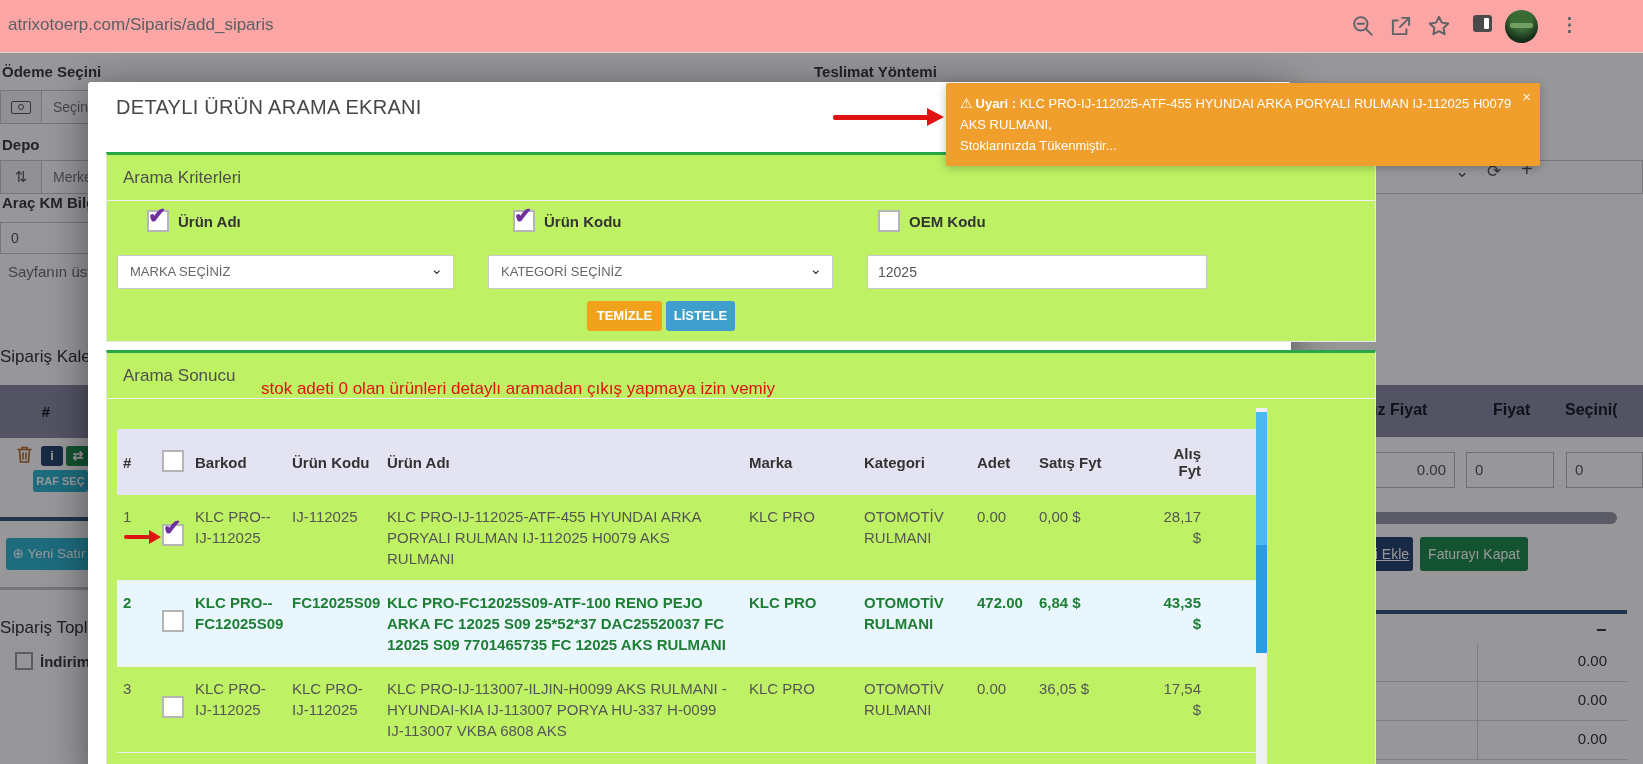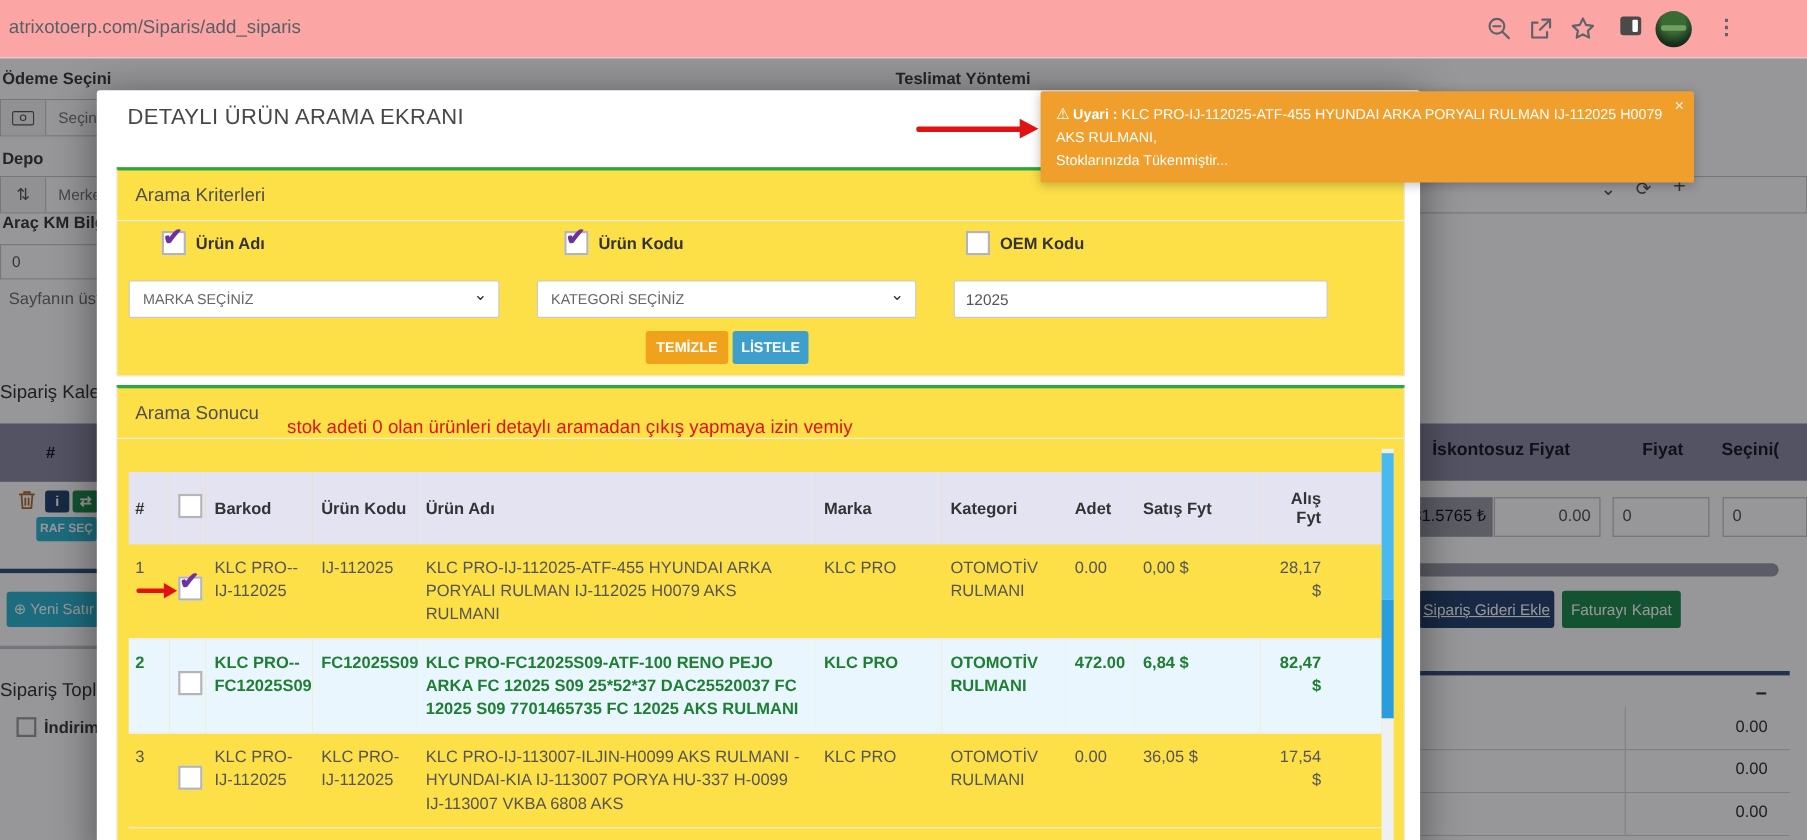--- a/index.html
+++ b/index.html
@@ -40,21 +40,21 @@
   .bgcb{width:18px;height:18px;border:2px solid #9a9a9a;background:#fff;box-sizing:border-box;}
   .t-ico{position:absolute;top:161px;font-size:17px;color:#555;z-index:1;}
   .rcell{position:absolute;box-sizing:border-box;font-size:15px;}
   .totrow{height:38px;border-bottom:1px solid #d5d5d5;position:relative;}
   .totrow .vline{position:absolute;left:247px;top:0;bottom:0;width:1px;background:#d5d5d5;}
   .totrow .tv{position:absolute;right:20px;top:9px;font-size:15px;color:#333;}
   
   .modal{position:absolute;left:88px;top:82px;width:1203px;height:700px;background:#fff;z-index:20;border-radius:3px;
          box-shadow:0 6px 40px rgba(0,0,0,.45);}
   .m-title{position:absolute;left:28px;top:14px;font-size:20px;color:#474747;letter-spacing:.3px;}
-  .panel{position:absolute;left:18px;width:1171px;background:#fde047;border:1px solid #e8e8e8;border-top:3px solid #28a745;box-sizing:border-box;}
+  .panel{position:absolute;left:18px;width:1270px;background:#bef264;border:1px solid #e8e8e8;border-top:3px solid #28a745;box-sizing:border-box;}
   .p1{top:70px;height:190px;}
   .p2{top:268px;height:440px;}
   .p-head{height:45px;line-height:45px;padding-left:16px;font-size:17px;color:#4f4f4f;border-bottom:1px solid #f0f0f0;}
   .crit{position:absolute;top:55px;display:flex;align-items:center;gap:9px;}
   .crit .clb{font-weight:700;font-size:15px;color:#333;}
   .cb{width:18px;height:18px;border:2px solid #b5b5b5;background:#fff;display:inline-block;position:relative;box-sizing:content-box;}
   .cb.checked::after{content:"\2714";position:absolute;left:-1px;top:-9px;font-size:22px;font-weight:700;color:#7030a0;}
   .sel{position:absolute;top:100px;height:34px;border:1px solid #c9c9c9;border-radius:2px;background:#fff;font-size:13px;color:#666;
        line-height:32px;padding-left:12px;box-sizing:border-box;}
   .sel .chev{position:absolute;right:10px;top:-3px;font-size:15px;color:#333;}
@@ -253,21 +253,21 @@
               <tr class="hl">
                 <td class="c-no" style="padding-left: 6px;">2</td>
                 <td class="c-cb"><span class="cb"></span></td>
                 <td class="c-bk">KLC PRO--FC12025S09</td>
                 <td class="c-uk">FC12025S09</td>
                 <td class="c-ua">KLC PRO-FC12025S09-ATF-100 RENO PEJO ARKA FC 12025 S09 25*52*37 DAC25520037 FC 12025 S09 7701465735 FC 12025 AKS RULMANI</td>
                 <td class="c-mk">KLC PRO</td>
                 <td class="c-kg">OTOMOTİV RULMANI</td>
                 <td class="c-ad">472.00</td>
                 <td class="c-sf">6,84 $</td>
-                <td class="c-af">82,47 $</td>
+                <td class="c-af">43,35 $</td>
               </tr>
               <tr>
                 <td class="c-no" style="padding-left: 6px;">3</td>
                 <td class="c-cb"><span class="cb"></span></td>
                 <td class="c-bk">KLC PRO-IJ-112025</td>
                 <td class="c-uk">KLC PRO-IJ-112025</td>
                 <td class="c-ua">KLC PRO-IJ-113007-ILJIN-H0099 AKS RULMANI - HYUNDAI-KIA IJ-113007 PORYA HU-337 H-0099 IJ-113007 VKBA 6808 AKS</td>
                 <td class="c-mk">KLC PRO</td>
                 <td class="c-kg">OTOMOTİV RULMANI</td>
                 <td class="c-ad">0.00</td>

